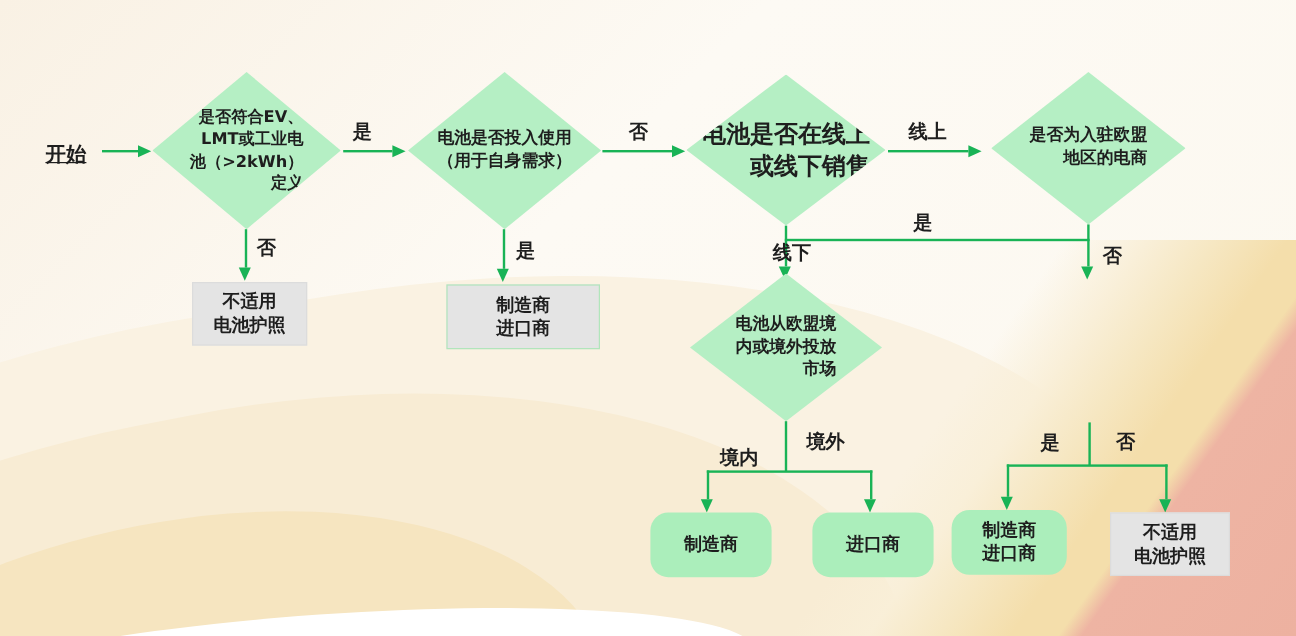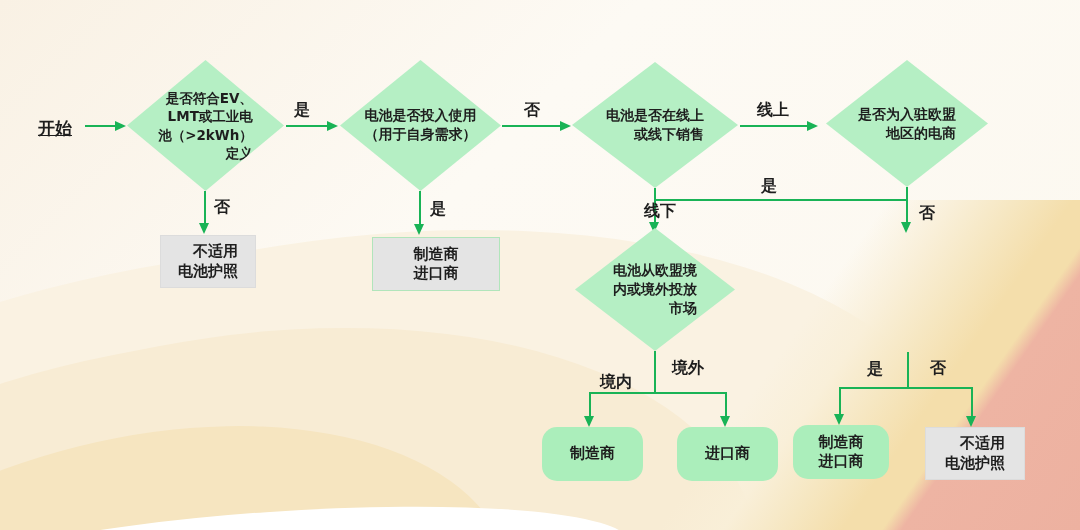--- a/index.html
+++ b/index.html
@@ -37,35 +37,35 @@
   .diamond{position:absolute;display:flex;align-items:center;justify-content:center;
            background:var(--diamond);clip-path:polygon(50% 0,100% 50%,50% 100%,0 50%);
            text-align:right;font-weight:bold;color:var(--ink);
            white-space:pre-line;line-height:1.34;}
   .rbox,.sbox{position:absolute;display:flex;align-items:center;justify-content:center;
            text-align:center;font-weight:bold;color:var(--ink);
            white-space:pre-line;line-height:1.3;font-size:15px;}
   .rbox{background:var(--boxg);border-radius:15px;}
   .sbox-green{background:var(--boxg-light);border:1px solid #b1e5bb;}
   .sbox-gray{background:var(--boxgray);border:1px solid #dcdcdc;}
-  .sbox{background:var(--boxgray);text-align:right;}
+  .sbox{background:var(--boxgray);}
   .hl{position:absolute;height:2px;background:var(--green);}
   .vl{position:absolute;width:2px;background:var(--green);}
   .ah-r{position:absolute;width:0;height:0;border-top:5px solid transparent;
         border-bottom:5px solid transparent;border-left:11px solid var(--green);}
   .ah-d{position:absolute;width:0;height:0;border-left:5px solid transparent;
         border-right:5px solid transparent;border-top:11px solid var(--green);}
   .elabel{position:absolute;font-weight:bold;font-size:16px;color:var(--ink);
           white-space:nowrap;}
 
   
   #d1{left:127px;top:60px;width:157px;height:131px;font-size:13.5px;}
   #d2{left:340px;top:60px;width:161px;height:131px;font-size:14px;font-family:Liberation Mono, monospace;}
-  #d3{left:572px;top:62px;width:166px;height:126px;font-size:14px;}
-  #d4{left:826px;top:60px;width:162px;height:127px;font-size:14px;}
+  #d3{left:572px;top:62px;width:166px;height:126px;font-size:20px;}
+  #d4{left:826px;top:60px;width:162px;height:127px;font-size:14px;font-family:Liberation Mono, monospace;}
   #d5{left:575px;top:228px;width:160px;height:123px;font-size:14px;}
   #d6{left:827px;top:228px;width:162px;height:125px;font-size:14px;}
 
   #r1{left:160px;top:235px;width:94px;height:51px;}
   #r2{left:372px;top:237px;width:126px;height:52px;}
   #r3{left:542px;top:427px;width:101px;height:54px;}
   #r4{left:677px;top:427px;width:101px;height:54px;}
   #r5{left:793px;top:425px;width:96px;height:54px;}
   #r6{left:925px;top:427px;width:98px;height:51px;}
 

